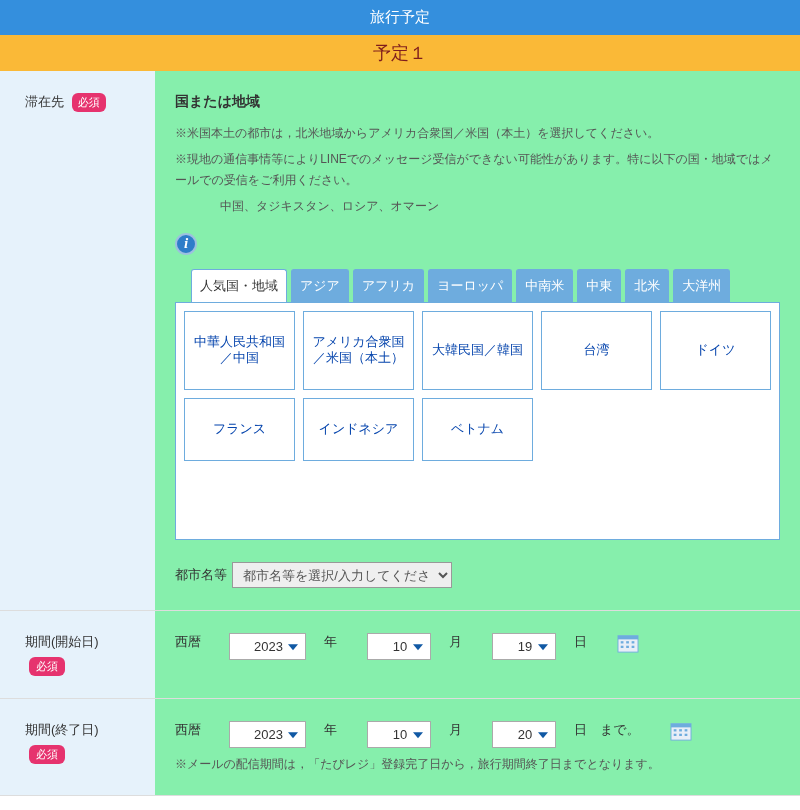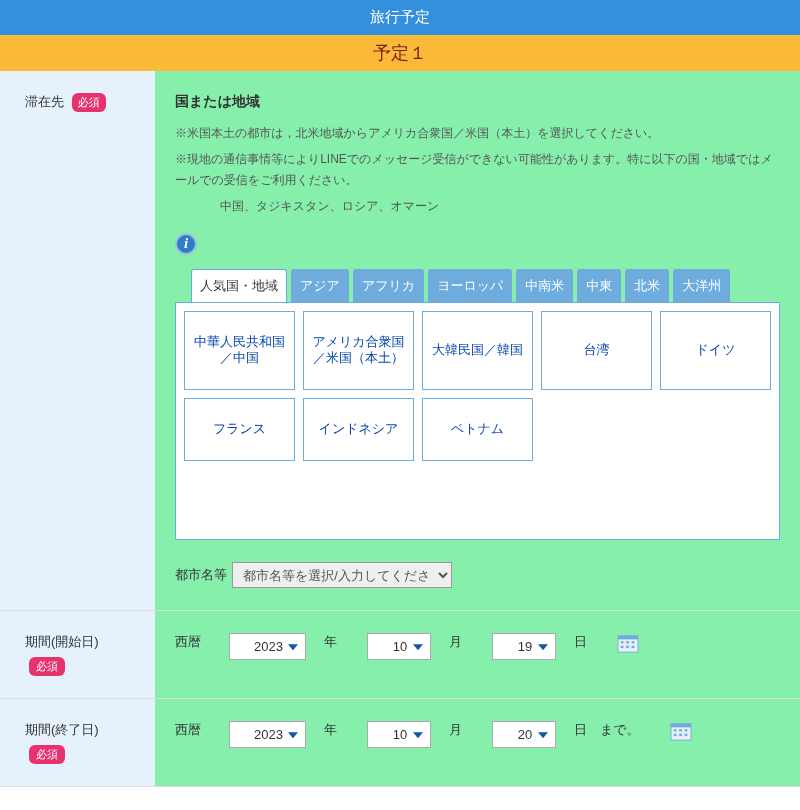--- a/index.html
+++ b/index.html
@@ -138,14 +138,15 @@
             <rect x="1" y="3" width="22" height="4" fill="#6eacde"></rect>
             <rect x="4" y="9" width="3" height="2.5" fill="#6eacde"></rect>
             <rect x="10" y="9" width="3" height="2.5" fill="#6eacde"></rect>
             <rect x="16" y="9" width="3" height="2.5" fill="#6eacde"></rect>
             <rect x="4" y="14" width="3" height="2.5" fill="#6eacde"></rect>
             <rect x="10" y="14" width="3" height="2.5" fill="#6eacde"></rect>
             <rect x="16" y="14" width="3" height="2.5" fill="#6eacde"></rect>
           </svg>
       </span>
     </div>
+    <div class="small-note">※メールの配信期間は，「たびレジ」登録完了日から，旅行期間終了日までとなります。</div>
   </div>
 </div>
 
 </body></html>

